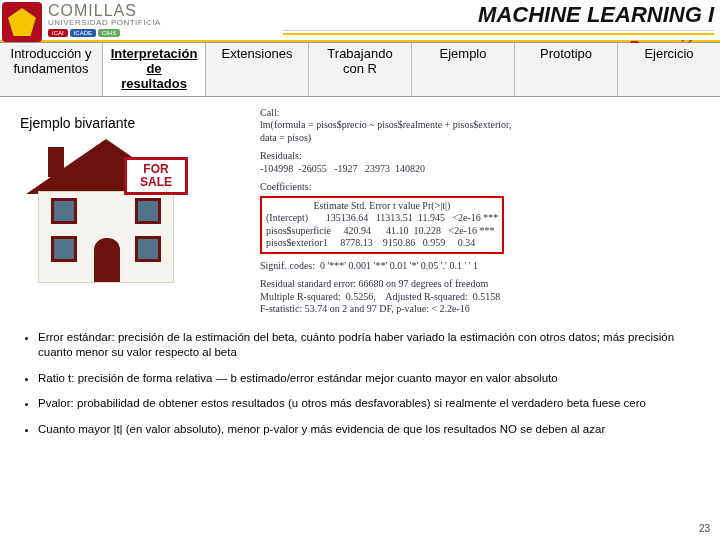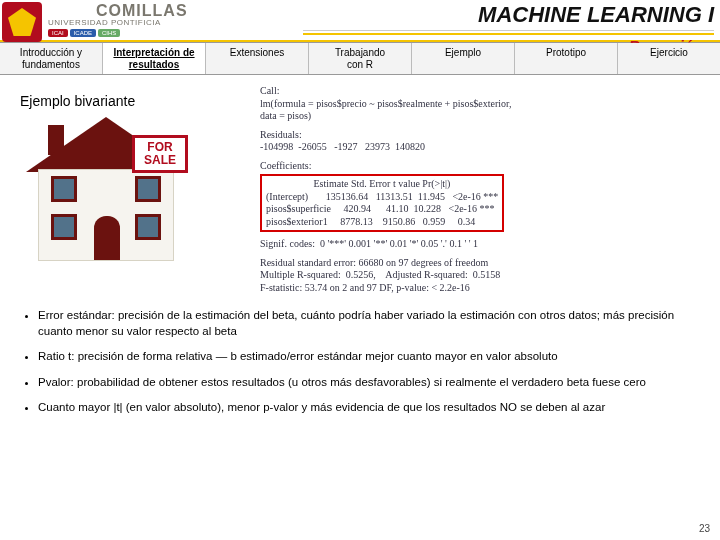--- a/index.html
+++ b/index.html
@@ -1,46 +1,46 @@
 <!DOCTYPE html>
 <html><head>
 <meta charset="utf-8">
 <style>
   * { box-sizing: border-box; margin: 0; padding: 0; }
   body { width: 720px; height: 540px; font-family: Arial, Helvetica, sans-serif; background: #fff; color: #000; position: relative; overflow: hidden; }
   .header { display: flex; align-items: flex-start; height: 42px; border-bottom: 2px solid #f5c400; }
   .logo { width: 40px; height: 40px; background: #b10c1e; border-radius: 4px; margin: 2px 6px 0 2px; position: relative; flex: 0 0 auto; }
   .logo::before { content: ""; position: absolute; inset: 6px; background: #f5c400; clip-path: polygon(50% 0, 100% 35%, 80% 100%, 20% 100%, 0 35%); }
   .brand { flex: 0 0 auto; padding-top: 2px; }
-  .brand .name { font-size: 16px; font-weight: 700; color: #7a776e; letter-spacing: 1px; margin-left: 48px; }
+  .brand .name { font-size: 16px; font-weight: 400; color: #7a776e; letter-spacing: 1px; }
   .brand .sub { font-size: 8px; color: #7a776e; letter-spacing: .5px; margin-top: -2px; }
   .badges { display:flex; gap:2px; margin-top:2px;}
   .badges span{ font-size:6px; background:#b10c1e; color:#fff; padding:1px 4px; border-radius:2px;}
   .badges span:nth-child(2){background:#2a5caa;}
   .badges span:nth-child(3){background:#6a6;}
   .title-area { flex: 1; text-align: right; padding: 2px 6px 0 0; }
   .course { font-size: 22px; font-weight: 700; font-style: italic; color: #111; }
   .section { font-size: 15px; font-weight: 700; font-style: italic; color: #c0131a; margin-top: 2px; margin-right:12px;}
   .title-area .rule { border-top:1px solid #ccc; margin:2px 0 1px auto; width:78%; }
   .title-area .rule.yellow { border-top:2px solid #f5c400; width:78%;}
   .tabs { display: flex; border-top: 1px solid #999; border-bottom: 1px solid #999; }
-  .tab { flex: 1; text-align: center; padding: 4px 2px; font-size: 10px; line-height: 1.15; border-right: 1px solid #bbb; background: #f3f3f3; cursor: pointer; }
+  .tab { flex: 1; text-align: center; padding: 4px 2px; font-size: 13px; line-height: 1.15; border-right: 1px solid #bbb; background: #f3f3f3; cursor: pointer; }
   .tab:last-child { border-right: none; }
   .tab.active { font-weight: 700; text-decoration: underline; background:#fff; }
   .content { display: flex; padding: 10px 8px 0 20px; gap: 10px; justify-content: flex-end; }
   .left { flex: 0 0 230px; }
   .subtitle { font-size: 14px; margin: 8px 0 8px 0; }
   .house { width: 160px; height: 150px; position: relative; margin: 4px 0 0 6px; }
   .roof { width:0;height:0;border-left:80px solid transparent;border-right:80px solid transparent;border-bottom:55px solid #6b120f;position:absolute;top:0;left:0;}
   .chimney{position:absolute;top:8px;left:22px;width:16px;height:30px;background:#6b120f;}
   .wall{position:absolute;top:52px;left:12px;width:136px;height:92px;background:#f6f4ef;border:1px solid #d7d3c4;}
   .window{position:absolute;width:26px;height:26px;background:#52728a;border:3px solid #6b120f;}
   .w1{top:6px;left:12px;} .w2{top:6px;right:12px;} .w3{top:44px;left:12px;} .w4{top:44px;right:12px;}
   .door{position:absolute;bottom:0;left:55px;width:26px;height:44px;background:#6b120f;border-radius:12px 12px 0 0;}
-  .sign{position:absolute;top:18px;right:-2px;width:56px;height:38px;background:#fff;border:3px solid #b10c1e;color:#b10c1e;font-weight:700;font-size:12px;text-align:center;line-height:1.1;padding-top:3px;}
+  .sign{position:absolute;top:18px;right:-2px;width:64px;height:38px;background:#fff;border:3px solid #b10c1e;color:#b10c1e;font-weight:700;font-size:12px;text-align:center;line-height:1.1;padding-top:3px;}
   .right { flex: 1; font-family: Liberation Serif, serif; font-size: 10px; color:#334; line-height:1.25; }
   .coef-box { border: 2px solid #d40000; padding: 2px 4px; margin: 2px 0; display:inline-block; }
   .bullets { padding: 14px 26px 0 26px; font-size: 11.5px; line-height: 1.35; }
   .bullets li { margin-bottom: 10px; list-style: disc; margin-left: 12px;}
   .pagenum { position: absolute; bottom: 6px; right: 10px; font-size: 10px; color: #444; }
 </style>
 </head>
 <body>
 
 <div class="header">

